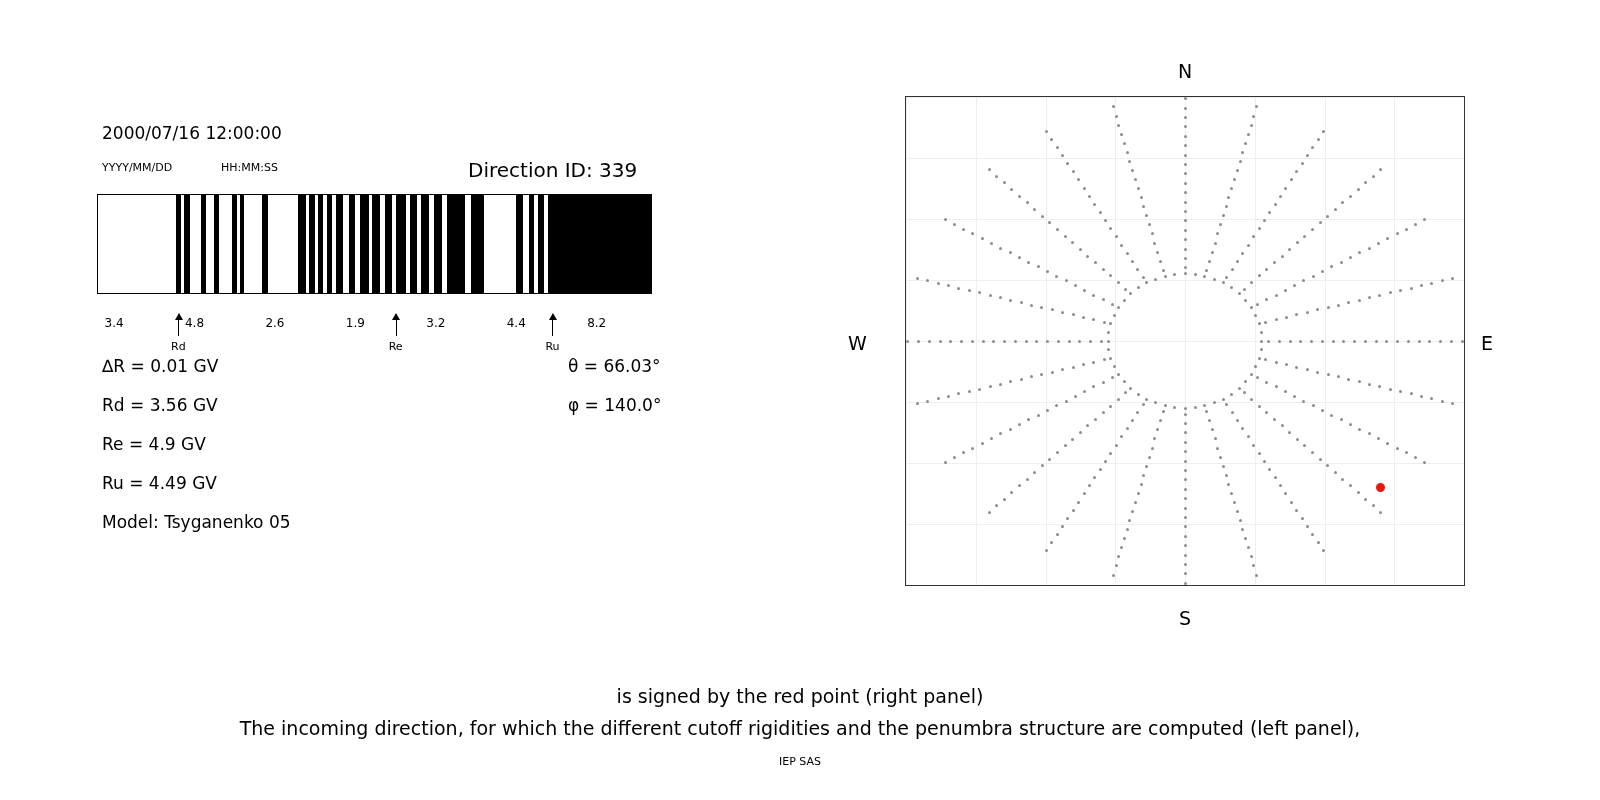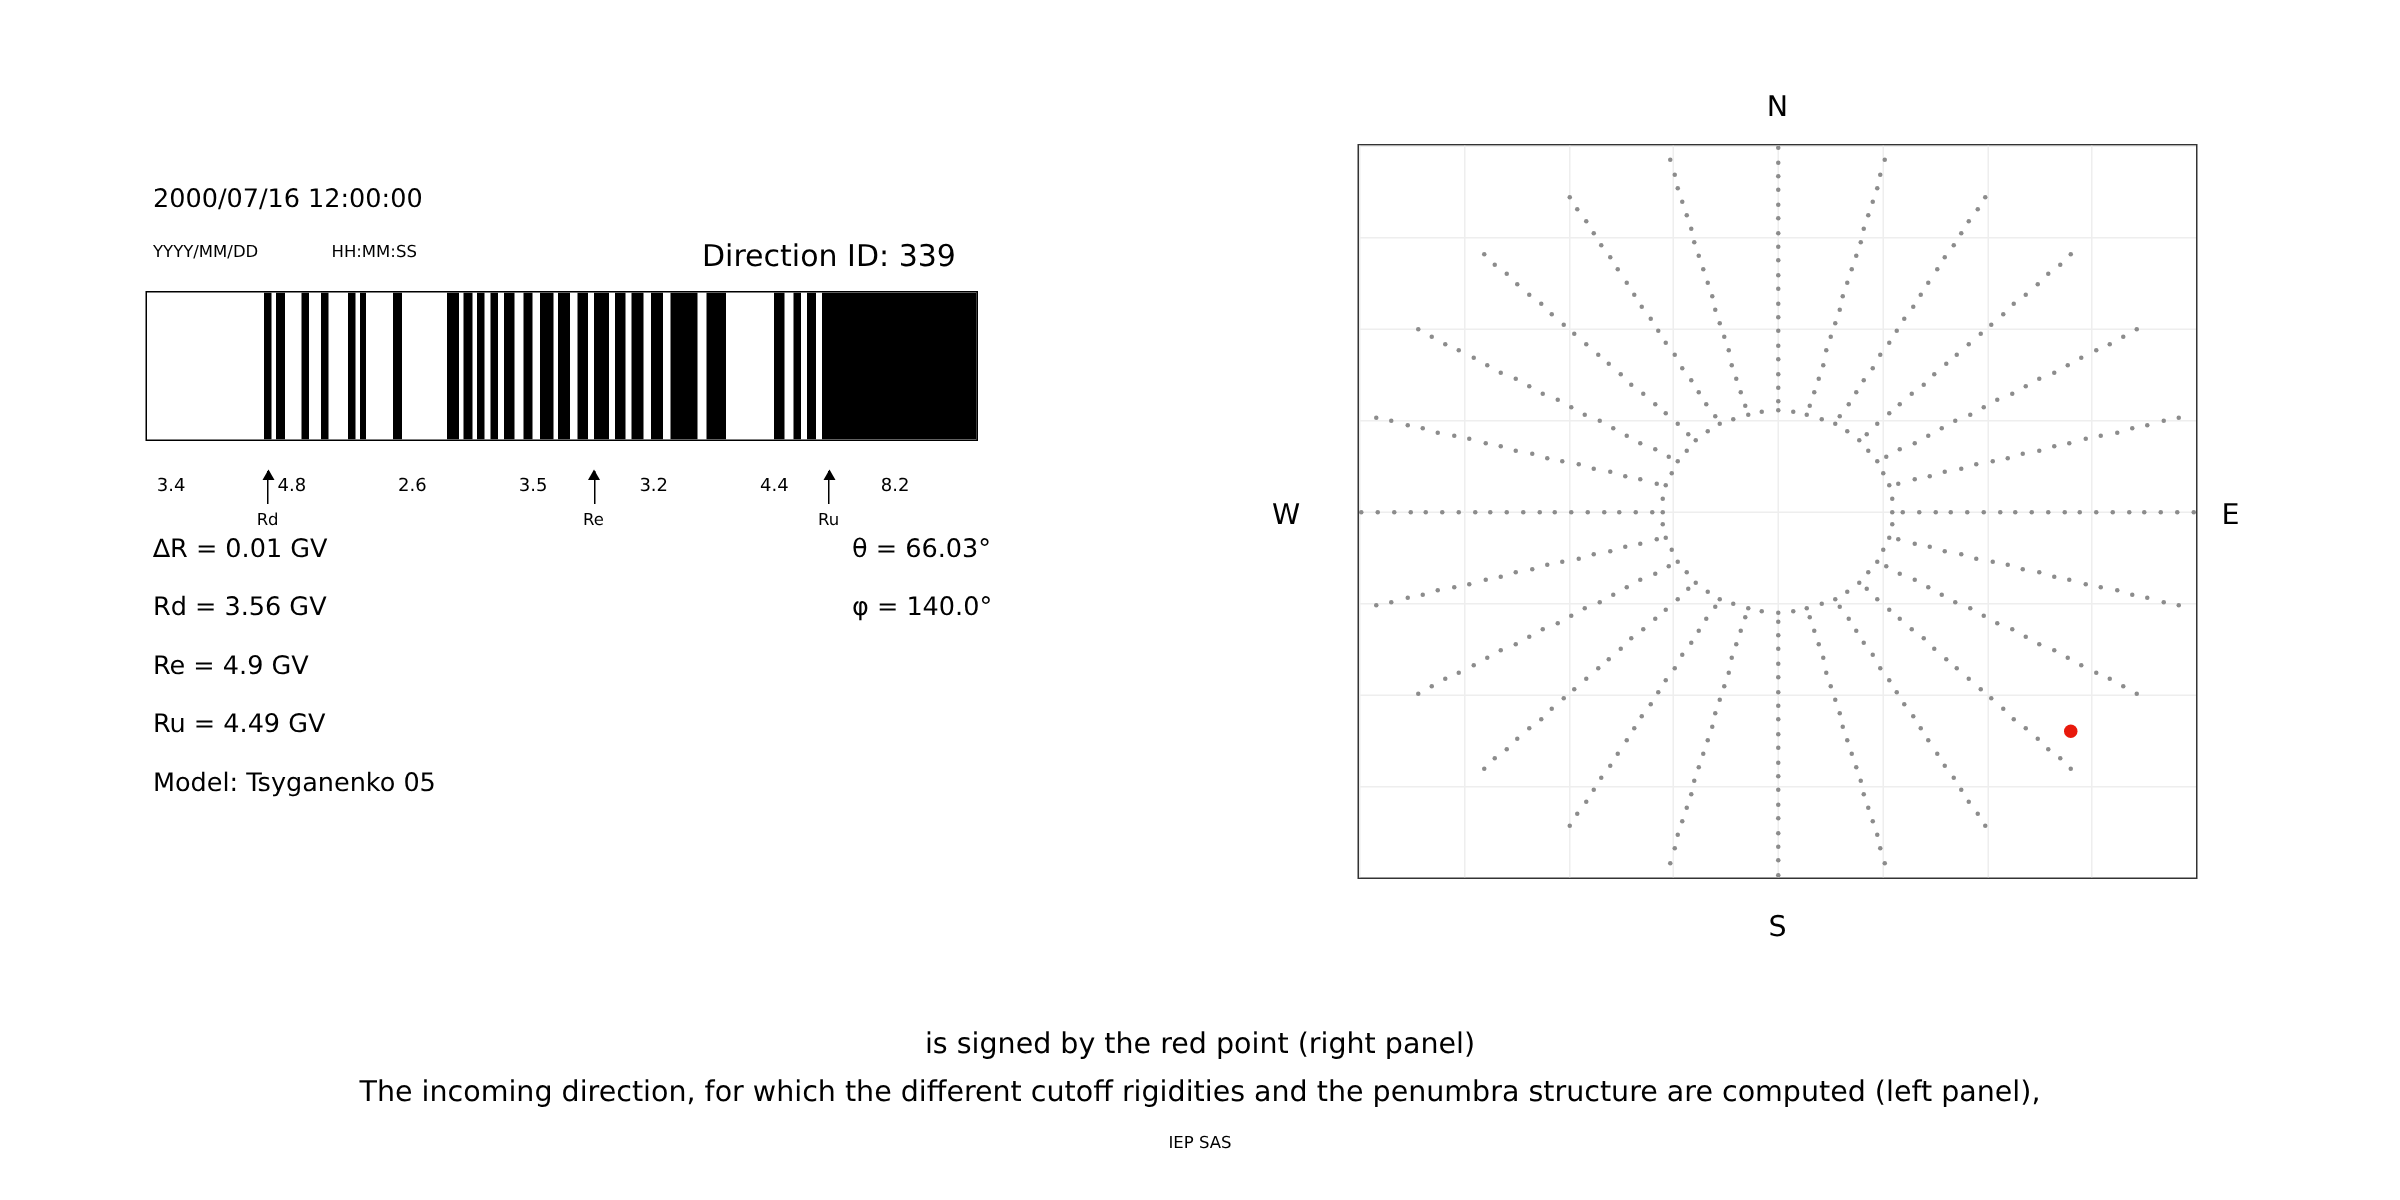--- a/index.html
+++ b/index.html
@@ -246,21 +246,21 @@
         <div class="band" style="left: 431.13px; width: 4.82609px;"></div>
         <div class="band" style="left: 440.38px; width: 5.22826px;"></div>
         <div class="band" style="left: 450.033px; width: 104.967px;"></div>
       </div>
   </div>
 
   <div id="penumbra-axis">
       <div class="axis-tick-label" style="left: 17.087px;">3.4</div>
       <div class="axis-tick-label" style="left: 97.5217px;">4.8</div>
       <div class="axis-tick-label" style="left: 177.957px;">2.6</div>
-      <div class="axis-tick-label" style="left: 258.391px;">3.5</div>
+      <div class="axis-tick-label" style="left: 258.391px;">1.9</div>
       <div class="axis-tick-label" style="left: 338.826px;">3.2</div>
       <div class="axis-tick-label" style="left: 419.261px;">4.4</div>
       <div class="axis-tick-label" style="left: 499.696px;">8.2</div>
       <div class="marker-arrow" style="left: 81.4348px;"></div>
       <div class="marker-label" style="left: 81.4348px;">Rd</div>
       <div class="marker-arrow" style="left: 298.609px;"></div>
       <div class="marker-label" style="left: 298.609px;">Re</div>
       <div class="marker-arrow" style="left: 455.457px;"></div>
       <div class="marker-label" style="left: 455.457px;">Ru</div>
     </div>

